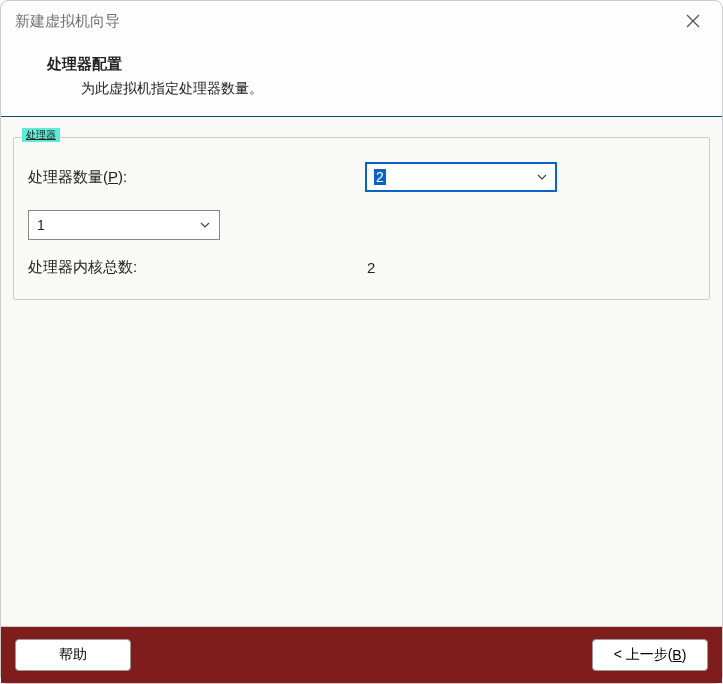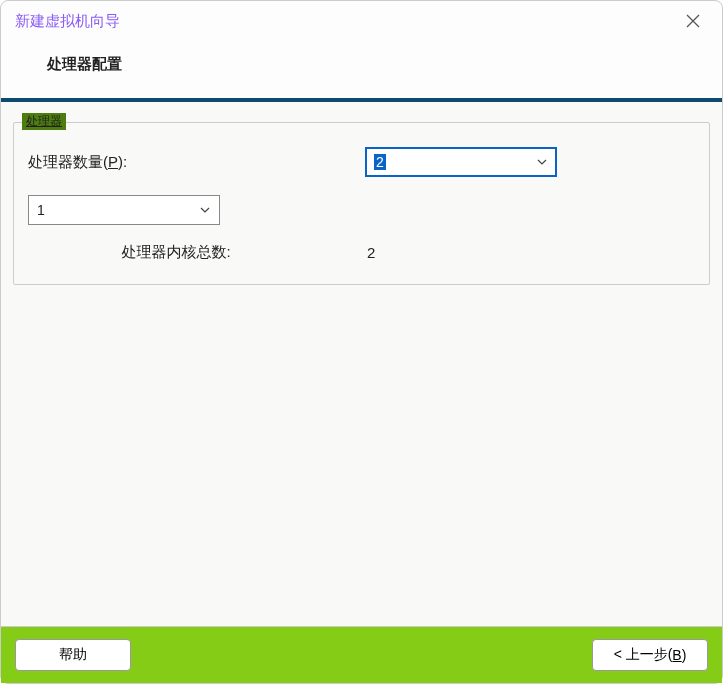--- a/index.html
+++ b/index.html
@@ -21,36 +21,36 @@
       display: flex;
       flex-direction: column;
       position: relative;
     }
     .titlebar {
       height: 40px;
       display: flex;
       align-items: center;
       padding: 0 14px;
       justify-content: space-between;
-      color: #8b5cf6;
+      color: #737373;
     }
     .titlebar-title { font-size: 15px; }
     .close-x {
       font-size: 20px;
       color: #666;
       cursor: pointer;
       width: 30px;
       height: 30px;
       display: flex;
       align-items: center;
       justify-content: center;
     }
     .header-area {
       padding: 14px 30px 18px 46px;
-      border-bottom: 4px solid #0c4a6e;
+      border-bottom: 1px solid #0c4a6e;
     }
     .header-title {
       font-size: 15px;
       font-weight: bold;
       margin-bottom: 6px;
     }
     .header-subtitle {
       font-size: 14px;
       padding-left: 34px;
     }
@@ -63,23 +63,23 @@
       border: 1px solid #ccc;
       border-radius: 2px;
       position: relative;
       padding: 24px 14px 18px 14px;
       margin-top: 10px;
     }
     .fieldset-legend {
       position: absolute;
       top: -10px;
       left: 8px;
-      background: #4d7c0f;
+      background: #5eead4;
       padding: 0 4px;
-      font-size: 12px;
+      font-size: 10px;
       text-decoration: underline;
     }
     .form-row {
       display: flex;
       align-items: center;
       margin-bottom: 18px;
       gap: 41px;
     }
     .form-label {
       width: 296px;
@@ -116,21 +116,21 @@
     }
     .static-value {
       font-size: 15px;
       padding-left: 2px;
     }
     .footer {
       border-top: 1px solid #ccc;
       padding: 12px 14px;
       display: flex;
       align-items: flex-end;
-      background: #84cc16;
+      background: #7f1d1d;
     }
     .btn {
       height: 32px;
       min-width: 116px;
       border: 1px solid #999;
       border-radius: 4px;
       background: #fff;
       font-size: 14px;
       font-family: inherit;
       cursor: pointer;
@@ -155,20 +155,21 @@
     <div class="close-x">
       <svg width="14" height="14" viewBox="0 0 14 14">
           <line x1="1" y1="1" x2="13" y2="13" stroke="#555" stroke-width="1.2"></line>
           <line x1="13" y1="1" x2="1" y2="13" stroke="#555" stroke-width="1.2"></line>
         </svg>
     </div>
   </div>
 
   <div class="header-area">
     <div class="header-title">处理器配置</div>
+    <div class="header-subtitle">为此虚拟机指定处理器数量。</div>
   </div>
 
   <div class="content-area">
     <div class="fieldset">
       <div class="fieldset-legend">处理器</div>
 
       <div class="form-row">
         <div class="form-label">
           <span>处理器数量(</span><span class="u">P</span><span>):</span>
         </div>
@@ -186,21 +187,21 @@
         <div class="combo">
           <span class="combo-value">1</span>
           <span class="chevron">
             <svg width="10" height="6" viewBox="0 0 10 6">
                 <polyline points="1,1 5,5 9,1" fill="none" stroke="#444" stroke-width="1.2"></polyline>
               </svg>
           </span>
         </div>
       </div>
 
-      <div class="form-row" style="margin-bottom:4px;text-align:center;">
+      <div class="form-row" style="margin-bottom:4px;">
         <div class="form-label">处理器内核总数:</div>
         <div class="static-value">2</div>
       </div>
 
     </div>
   </div>
 
   <div class="footer">
     <button class="btn">帮助</button>
     <div class="btn-group-right">

